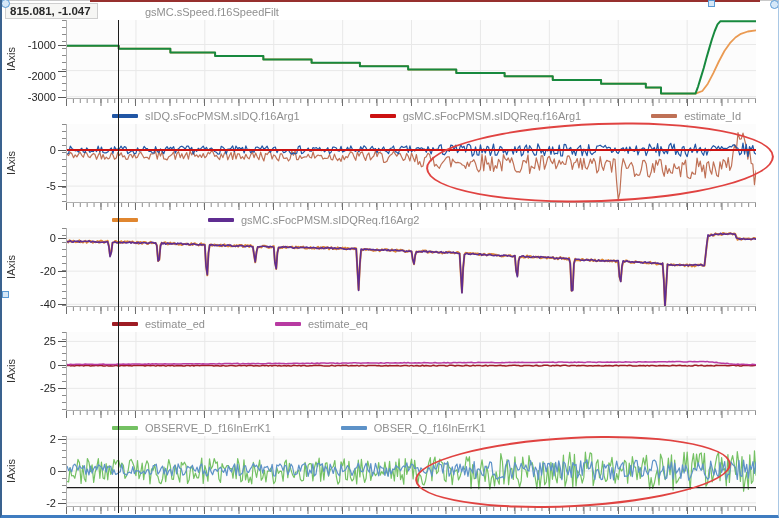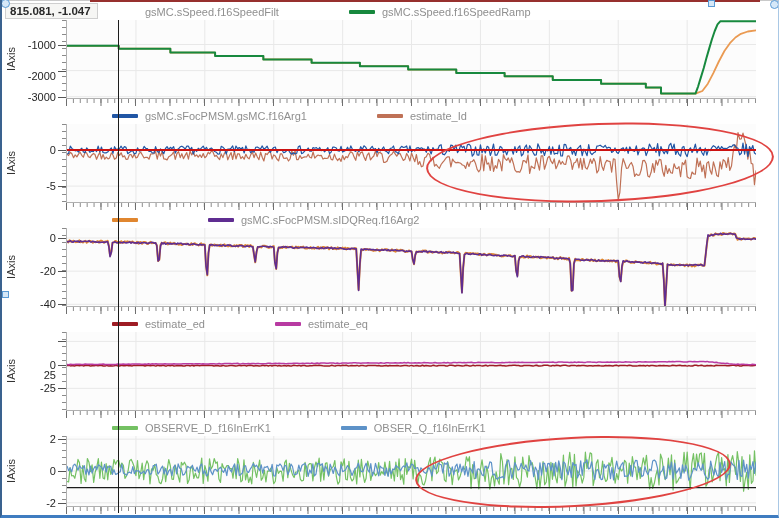--- a/index.html
+++ b/index.html
@@ -54,24 +54,20 @@
 
   <div id="readout">815.081, -1.047</div>
 
   <div id="panels">
   <div class="panel">
     <div class="legend">
           <span class="lg-item">
             <span class="swatch hidden-swatch"></span>
             <span class="lg-label">gsMC.sSpeed.f16SpeedFilt</span>
           </span>
-          <span class="lg-item">
-            <span class="swatch" style="background: rgb(23, 137, 62);"></span>
-            <span class="lg-label">gsMC.sSpeed.f16SpeedRamp</span>
-          </span>
         </div>
     <div class="prow" style="height: 78px;">
       <div class="alabel-col">
         <span class="axis-label">IAxis</span>
       </div>
       <div class="yticks">
             <div class="ytick" style="top: 18.5217px;">-1000</div>
             <div class="ytick" style="top: 50px;">-2000</div>
             <div class="ytick" style="top: 70.6957px;">-3000</div>
           </div>
@@ -101,21 +97,25 @@
     </div>
     <div class="xruler-row">
       <div class="xruler"></div>
     </div>
   </div>
 
   <div class="panel">
     <div class="legend">
           <span class="lg-item">
             <span class="swatch" style="background: rgb(33, 86, 165);"></span>
-            <span class="lg-label">gsMC.sFocPMSM.gsMC.f16Arg1</span>
+            <span class="lg-label">sIDQ.sFocPMSM.sIDQ.f16Arg1</span>
+          </span>
+          <span class="lg-item">
+            <span class="swatch" style="background: rgb(204, 17, 17);"></span>
+            <span class="lg-label">gsMC.sFocPMSM.sIDQReq.f16Arg1</span>
           </span>
           <span class="lg-item">
             <span class="swatch" style="background: rgb(191, 113, 86);"></span>
             <span class="lg-label">estimate_Id</span>
           </span>
         </div>
     <div class="prow" style="height: 78px;">
       <div class="alabel-col">
         <span class="axis-label">IAxis</span>
       </div>
@@ -208,21 +208,21 @@
           <span class="lg-item">
             <span class="swatch" style="background: rgb(184, 58, 162);"></span>
             <span class="lg-label">estimate_eq</span>
           </span>
         </div>
     <div class="prow" style="height: 78px;">
       <div class="alabel-col">
         <span class="axis-label">IAxis</span>
       </div>
       <div class="yticks">
-            <div class="ytick" style="top: 3.39759px; margin-top: 34px;">25</div>
+            <div class="ytick" style="top: 3.39759px;">25</div>
             <div class="ytick" style="top: 26.8916px;">0</div>
             <div class="ytick" style="top: 50.3855px;">-25</div>
           </div>
       <div class="yruler">
             <div class="ymajor" style="top: 9.39759px;"></div>
             <div class="ymajor" style="top: 32.8916px;"></div>
             <div class="ymajor" style="top: 56.3855px;"></div>
           </div>
       <div class="plot">
             <svg viewBox="0 0 690 78" preserveAspectRatio="none">

